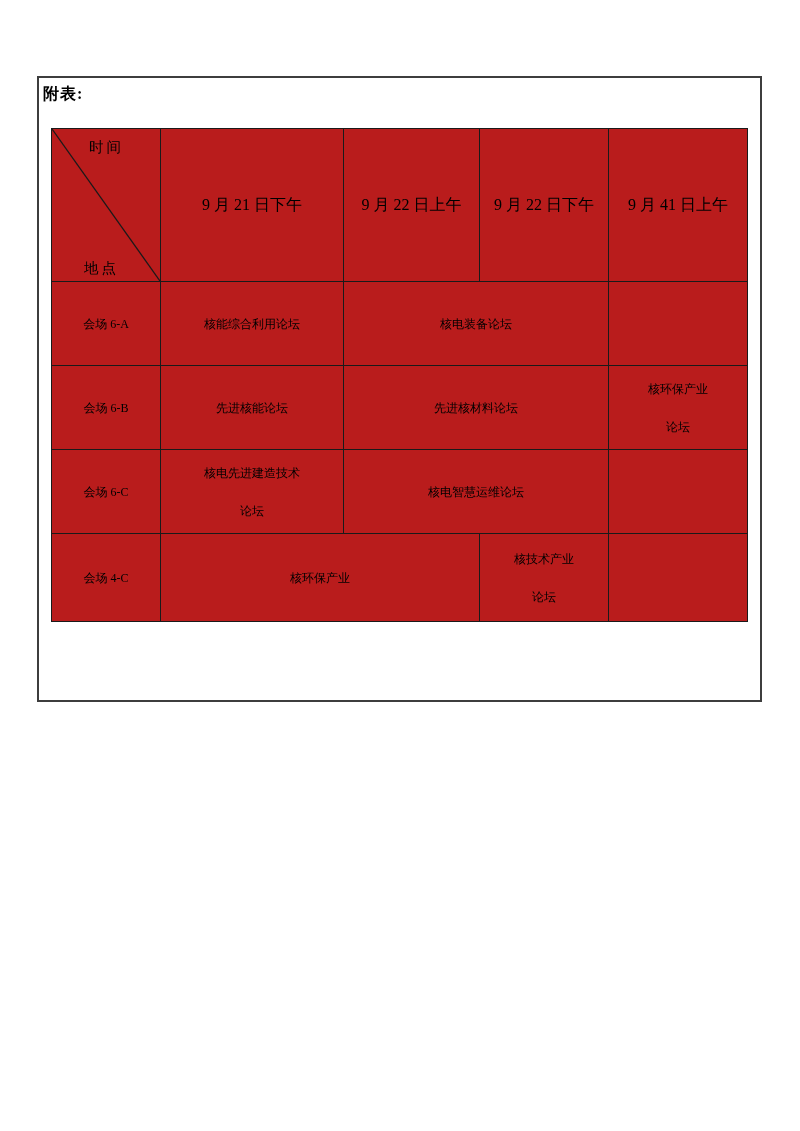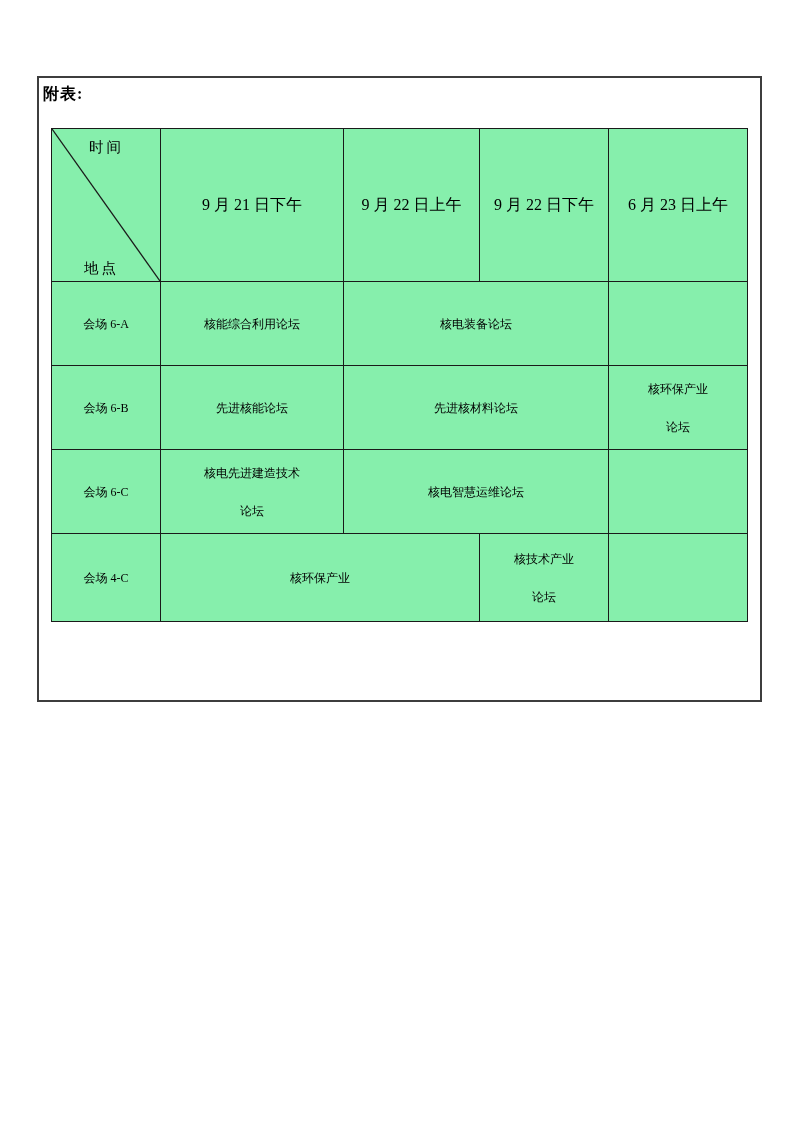--- a/index.html
+++ b/index.html
@@ -24,21 +24,21 @@
     font-size: 16px;
     font-weight: bold;
     letter-spacing: 1px;
   }
   table.schedule {
     position: absolute;
     left: 51px; top: 128px;
     width: 696px;
     border-collapse: collapse;
     table-layout: fixed;
-    background: #86efac;
+    background: #b91c1c;
   }
   table.schedule td {
     border: 1.5px solid #1a1a1a;
     text-align: center;
     vertical-align: middle;
     font-size: 12px;
     line-height: 38px;
     padding: 0 4px;
     white-space: pre-line;
     overflow: hidden;
@@ -84,21 +84,21 @@
       <td class="corner-cell">
         <svg viewBox="0 0 100 100" preserveAspectRatio="none">
           <line x1="0" y1="0" x2="100" y2="100" stroke="#1a1a1a" stroke-width="1.3" vector-effect="non-scaling-stroke"></line>
         </svg>
         <span class="corner-label corner-time">时间</span>
         <span class="corner-label corner-venue">地点</span>
       </td>
       <td>9 月 21 日下午</td>
       <td>9 月 22 日上午</td>
       <td>9 月 22 日下午</td>
-      <td>6 月 23 日上午</td>
+      <td>9 月 41 日上午</td>
     </tr>
 
     <tr style="height:84px">
       <td>会场 6-A</td>
       <td>核能综合利用论坛</td>
       <td colspan="2">核电装备论坛</td>
       <td></td>
     </tr>
 
     <tr style="height:84px">

